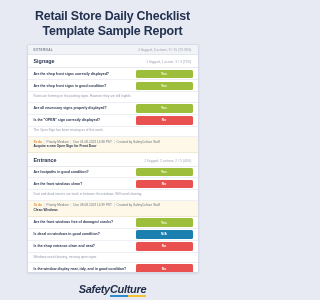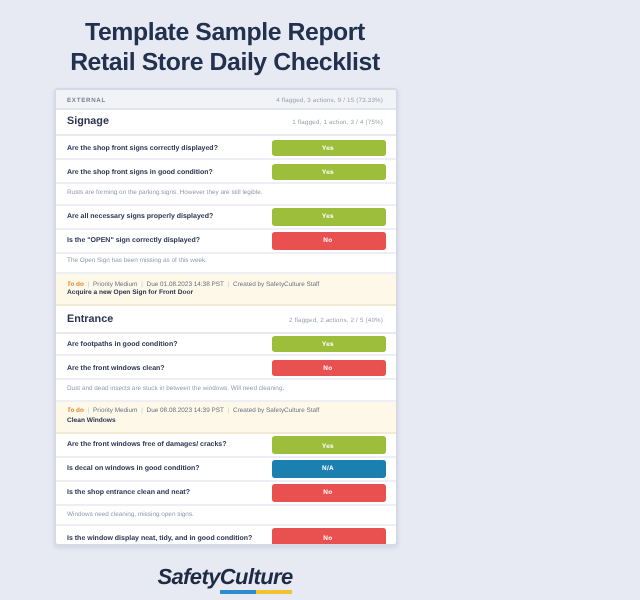--- a/index.html
+++ b/index.html
@@ -159,22 +159,22 @@
     display: flex;
   }
   .logo .underline i { flex: 1; display: block; }
   .u-blue { background: #2d8ccd; }
   .u-yellow { background: #f2c230; }
 </style>
 </head>
 <body>
 
 <div class="page-title">
+  <div>Retail Store Daily Checklist</div>
   <div>Template Sample Report</div>
-  <div>Retail Store Daily Checklist</div>
 </div>
 
 <div class="report-card">
   <div class="card-inner">
     <div class="meta-bar">
       <span class="crumb">EXTERNAL</span>
       <span class="meta-right">4 flagged, 3 actions, 9 / 15 (73.33%)</span>
     </div>
     <div id="sections-root">
         <div class="section-head">

